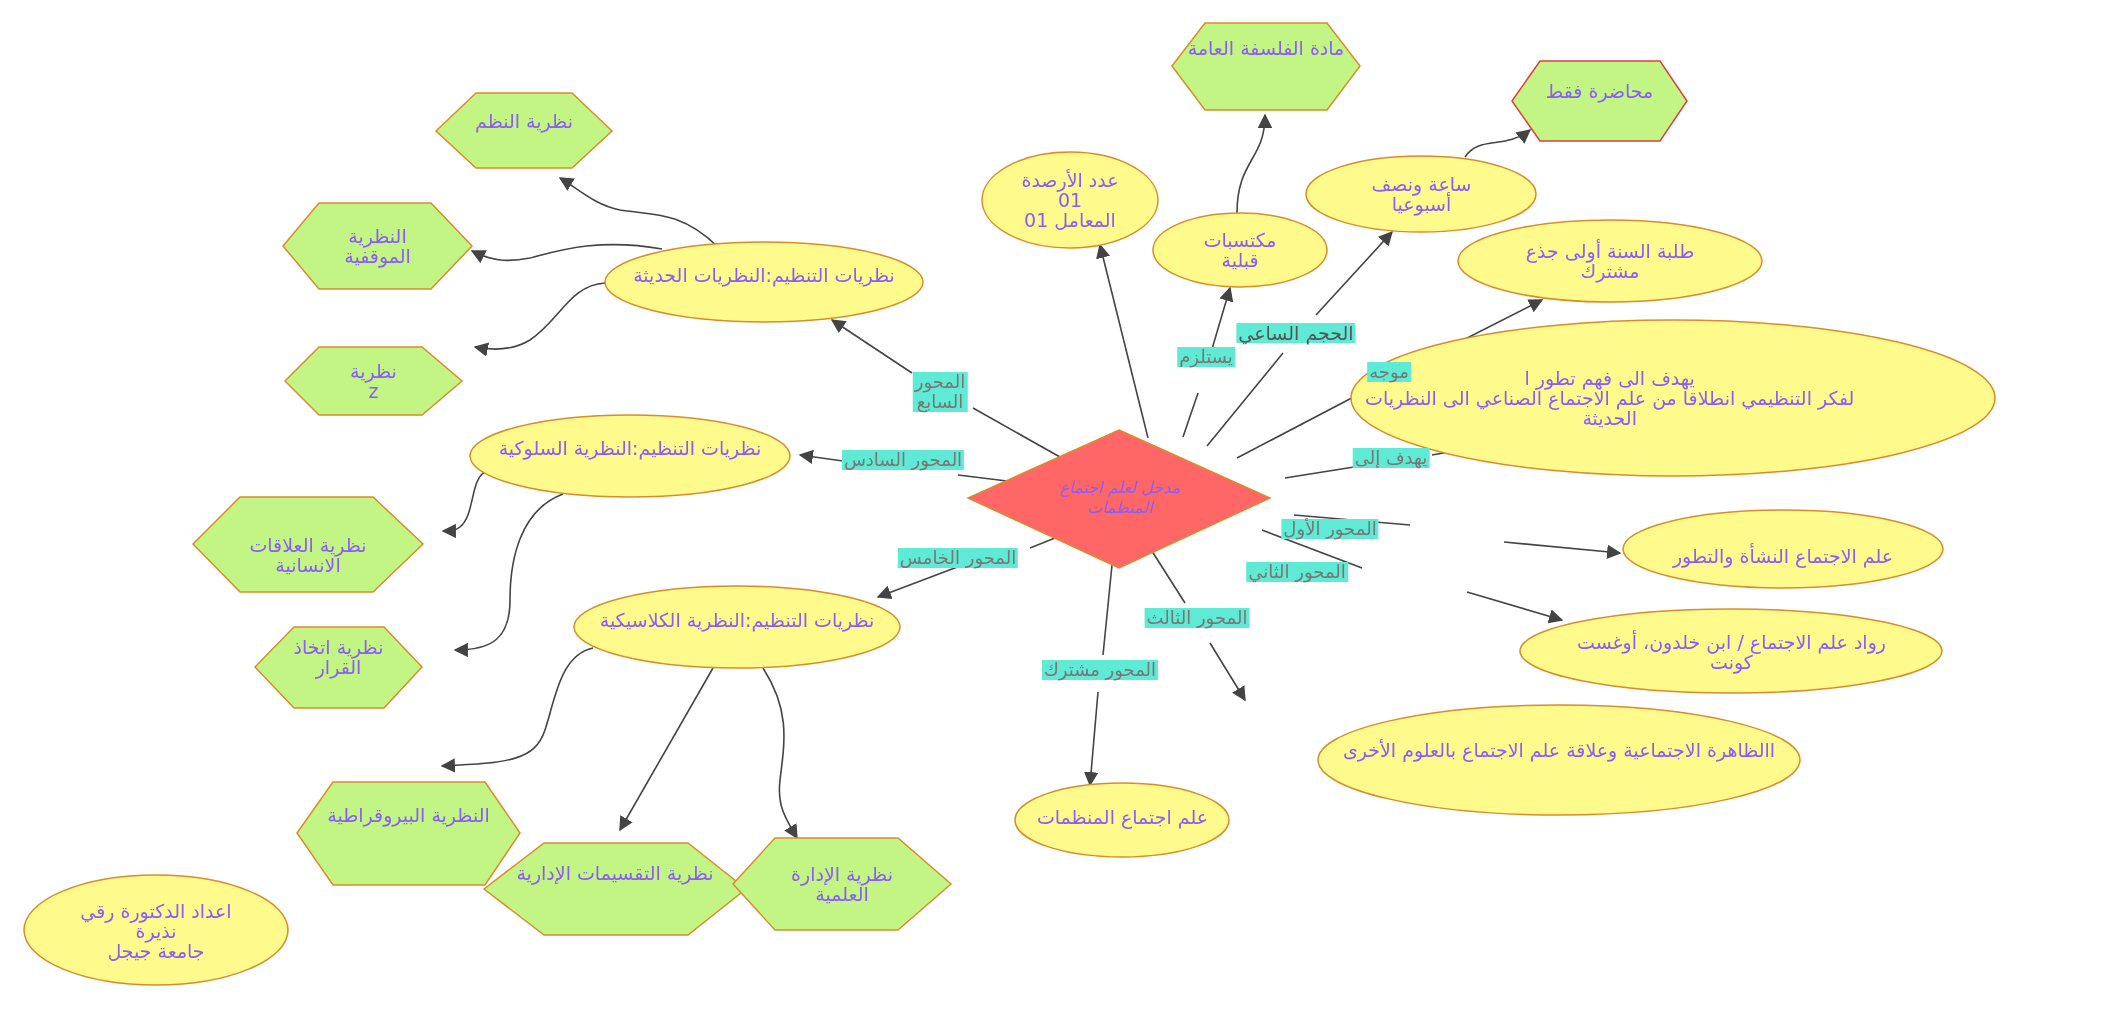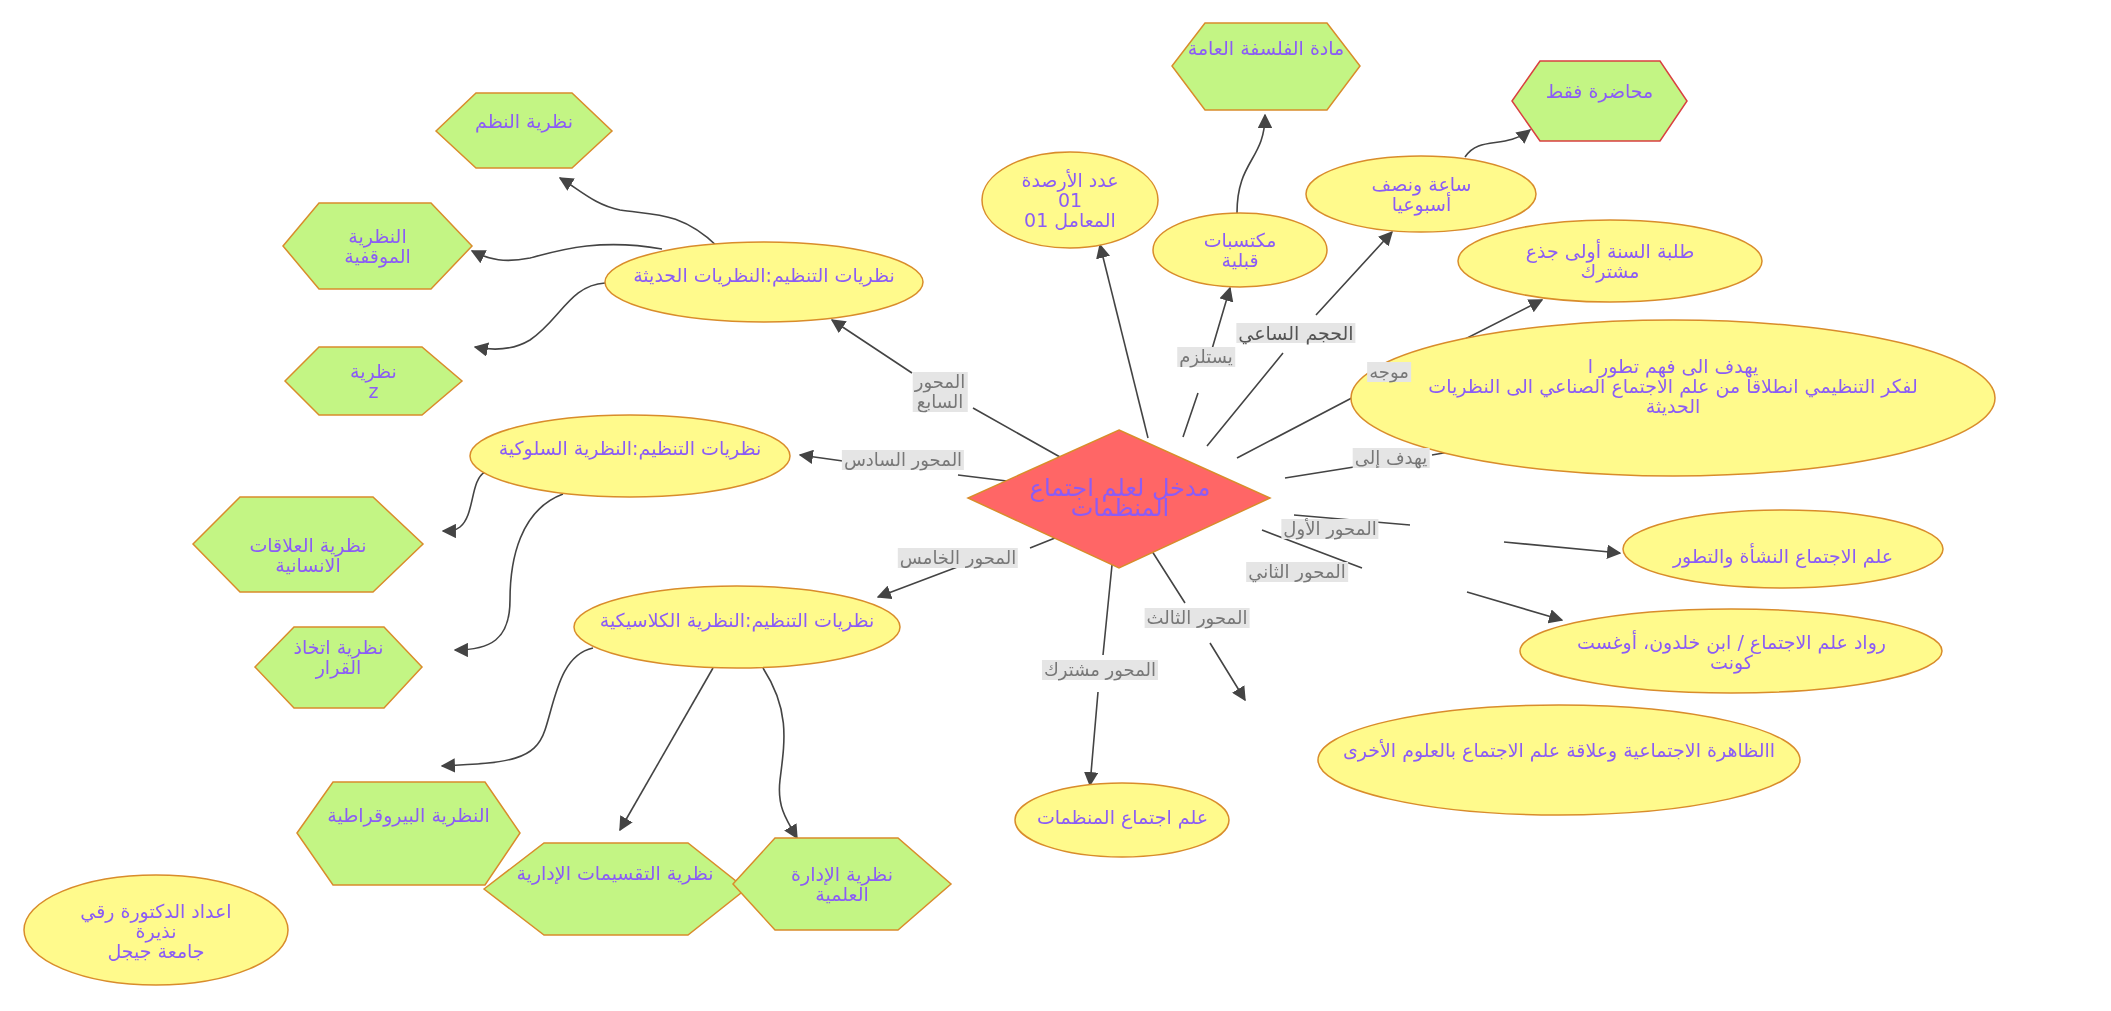--- a/index.html
+++ b/index.html
@@ -4,21 +4,21 @@
 <style>
   html, body { margin: 0; padding: 0; background: #ffffff; }
   body { width: 2111px; height: 1011px; position: relative; overflow: hidden;
          font-family: "DejaVu Sans", sans-serif; }
   #canvas { position: absolute; left: 0; top: 0; width: 2111px; height: 1011px; }
   .node { position: absolute; display: flex; align-items: center; justify-content: center;
           text-align: center; direction: rtl; color: #8b5cf6; font-size: 19px; line-height: 20px;
           box-sizing: border-box; white-space: pre-line; }
   .node span { display: block; padding: 0 14px; }
   .edge-label { position: absolute; color: #777; font-size: 18px; line-height: 20px;
-                direction: rtl; text-align: center; white-space: pre-line; background: #e5e5e5;
+                direction: rtl; text-align: center; white-space: pre-line; background: #5eead4;
                 transform: translate(-50%, -50%); padding: 0 2px; }
   .edge-label.dark { color: #555; }
 </style>
 </head>
 <body>
 
 <svg id="canvas" width="2111" height="1011" viewBox="0 0 2111 1011">
   <defs>
     <marker id="arrow" viewBox="0 0 10 10" refX="9" refY="5" markerWidth="9" markerHeight="9" orient="auto-start-reverse">
       <path d="M0,0 L10,5 L0,10 z" fill="#444"></path>
@@ -97,21 +97,21 @@
     <polygon points="283,246 319,203 431,203 472,246 431,289 319,289"></polygon>
     <polygon points="285,381 319,347 422,347 462,381 422,415 319,415"></polygon>
     <polygon points="193,544 240,497 373,497 423,544 373,592 240,592"></polygon>
     <polygon points="255,667 294,627 384,627 422,667 384,708 294,708"></polygon>
     <polygon points="297,833 333,782 485,782 520,833 485,885 333,885"></polygon>
     <polygon points="484,889 544,843 688,843 746,889 688,935 544,935"></polygon>
     <polygon points="733,884 775,838 898,838 951,884 898,930 775,930"></polygon>
   </g>
 </svg>
 
-<div class="node" style="left:1010px;top:470px;width:220px;height:56px;font-size:24px;">
+<div class="node" style="left:1010px;top:470px;width:220px;height:56px;font-size:16px;font-style:italic;">
   <span>مدخل لعلم اجتماع
 المنظمات</span>
 </div>
 
 <div class="node" style="left:982px;top:152px;width:176px;height:96px;">
   <span>عدد الأرصدة
 01
 المعامل 01</span>
 </div>
 <div class="node" style="left:1153px;top:213px;width:174px;height:74px;">
@@ -125,21 +125,21 @@
   <span>ساعة ونصف
 أسبوعيا</span>
 </div>
 <div class="node" style="left:1512px;top:61px;width:175px;height:60px;">
   <span>محاضرة فقط</span>
 </div>
 <div class="node" style="left:1458px;top:220px;width:304px;height:82px;">
   <span>طلبة السنة أولى جذع
 مشترك</span>
 </div>
-<div class="node" style="left:1351px;top:308px;width:644px;height:156px;">
+<div class="node" style="left:1351px;top:320px;width:644px;height:156px;justify-content:flex-end;">
   <span>يهدف الى  فهم تطور ا
 لفكر التنظيمي انطلاقا من علم الاجتماع الصناعي الى النظريات
 الحديثة</span>
 </div>
 <div class="node" style="left:1623px;top:521px;width:320px;height:70px;">
   <span>علم الاجتماع النشأة والتطور</span>
 </div>
 <div class="node" style="left:1520px;top:610px;width:423px;height:83px;">
   <span>رواد علم الاجتماع / ابن خلدون، أوغست
 كونت</span>

